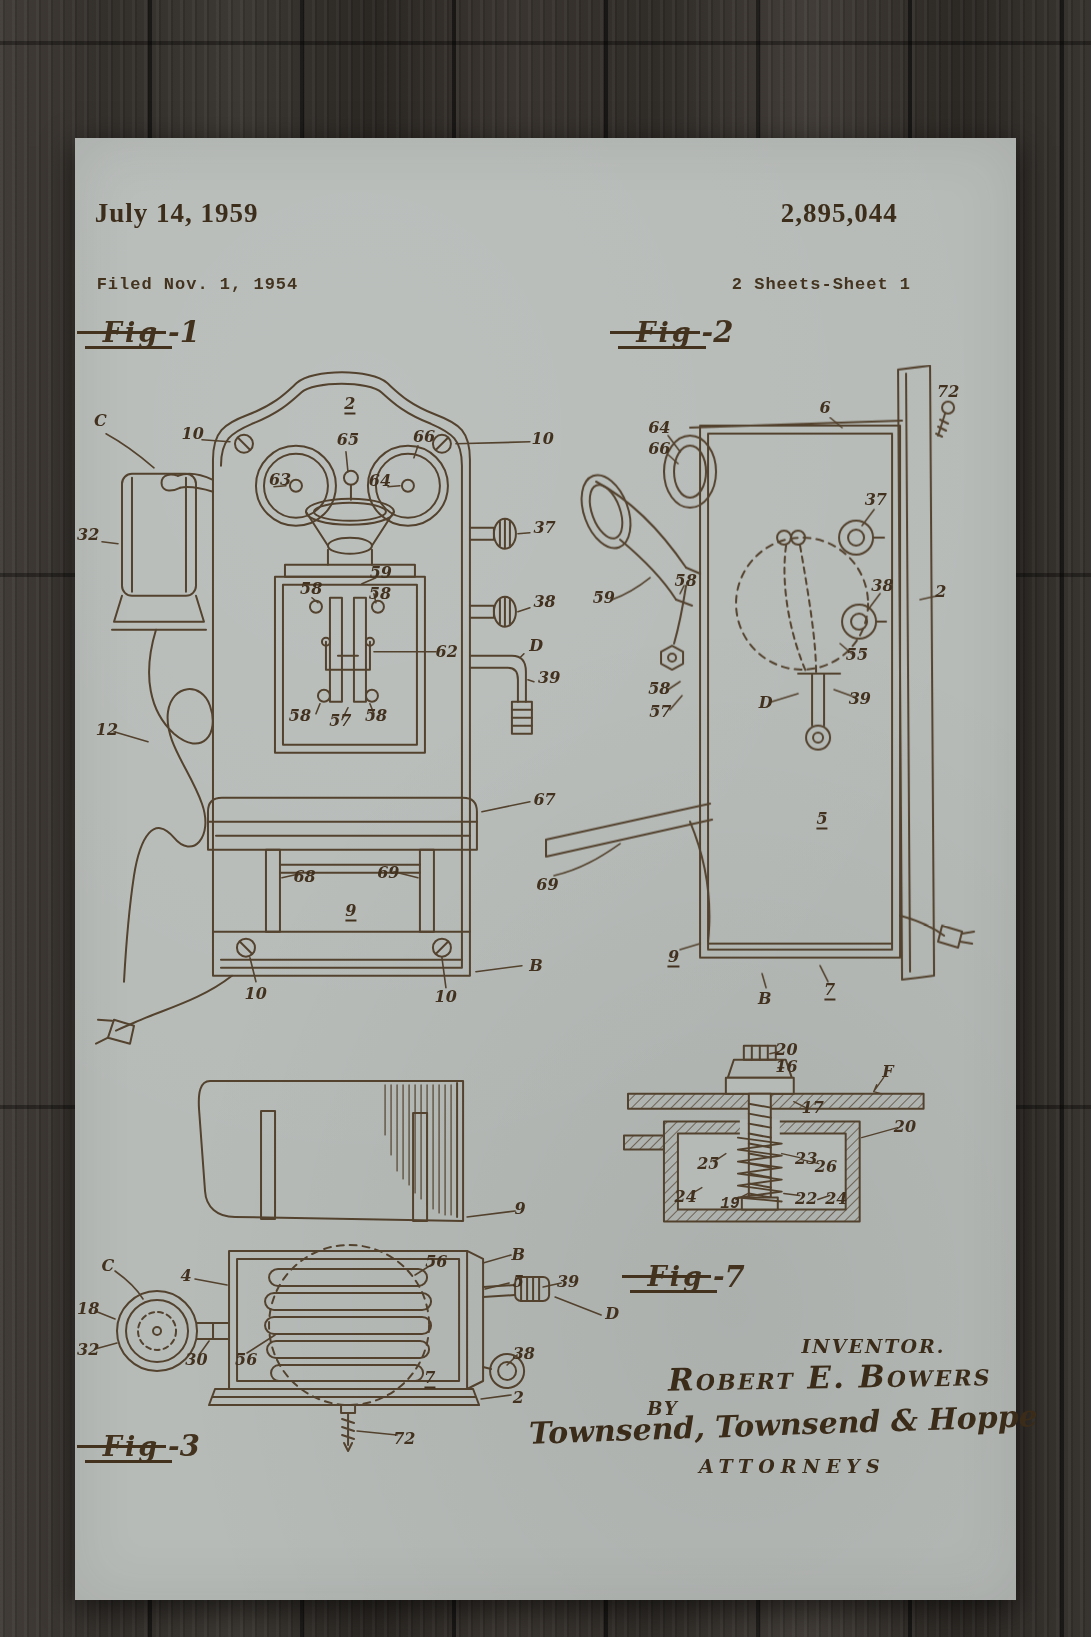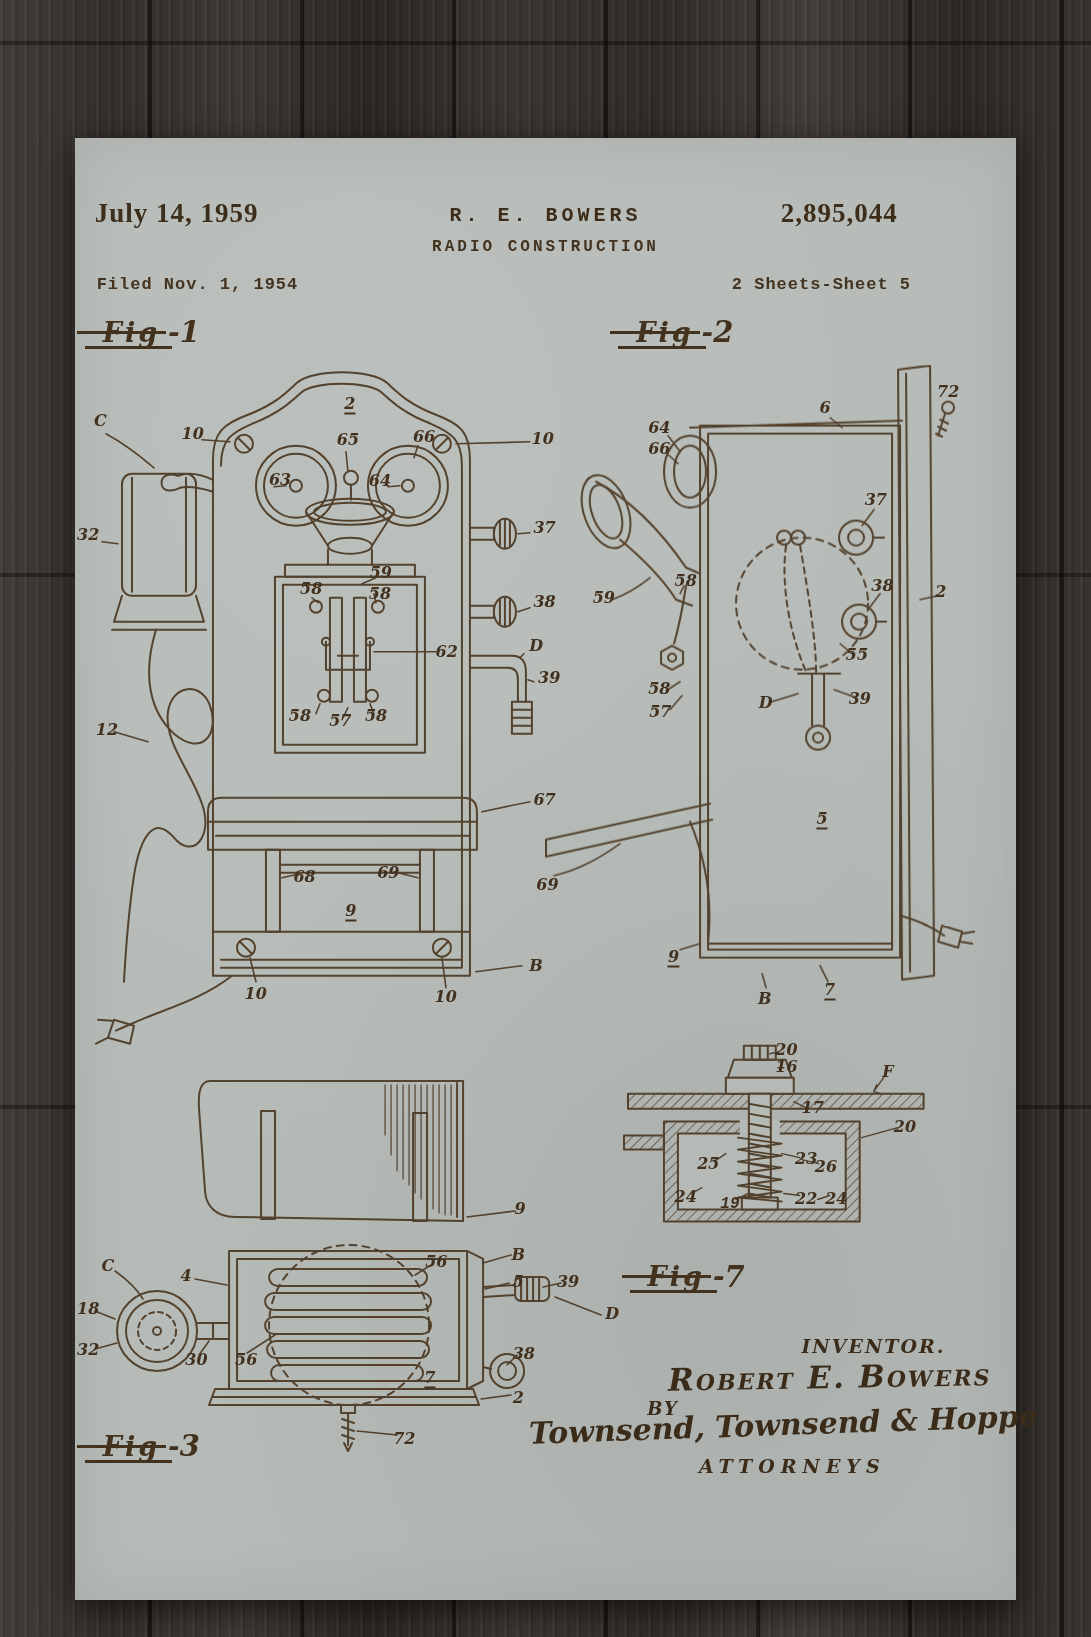--- a/index.html
+++ b/index.html
@@ -54,27 +54,23 @@
   .sig-attorney{position:absolute;left:48.2%;top:86.8%;font:italic 700 30px "DejaVu Serif",serif;color:#3b2c1a;transform:rotate(-2deg);white-space:nowrap;}
   .sig-attorneys-caption{position:absolute;left:66.3%;top:90.1%;font:italic 700 19px "DejaVu Serif",serif;letter-spacing:6px;color:#3b2c1a;}
 </style>
 </head>
 <body>
 
 <div class="wood">
   <div class="poster">
 
     <div class="hdr-date">July 14, 1959</div>
-    <div class="hdr-center">
-      <div class="hdr-inventor">R. E. BOWERS</div>
-      <div class="hdr-title">RADIO CONSTRUCTION</div>
-    </div>
     <div class="hdr-number">2,895,044</div>
     <div class="hdr-filed">Filed Nov. 1, 1954</div>
-    <div class="hdr-sheets">2 Sheets-Sheet 5</div>
+    <div class="hdr-sheets">2 Sheets-Sheet 1</div>
 
     <div class="fig-caption" style="left:2.1%;top:12.1%">
       <span class="fig-word">Fig</span>
       <span class="fig-sep">-</span>
       <span class="fig-num">1</span>
     </div>
     <div class="fig-caption" style="left:58.8%;top:12.1%">
       <span class="fig-word">Fig</span>
       <span class="fig-sep">-</span>
       <span class="fig-num">2</span>

